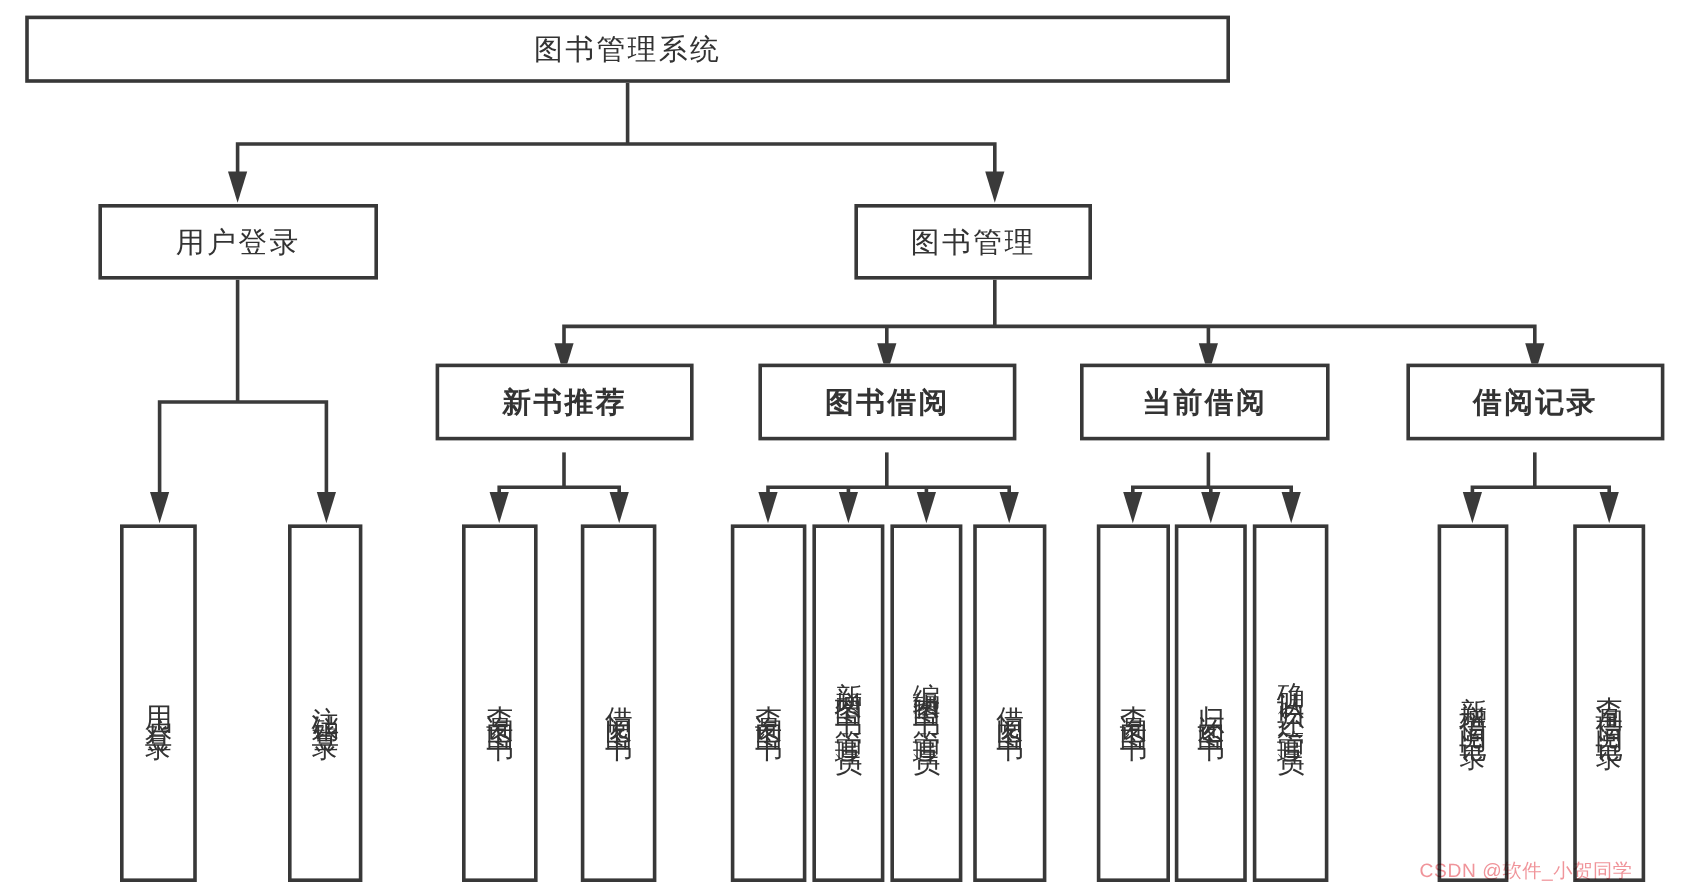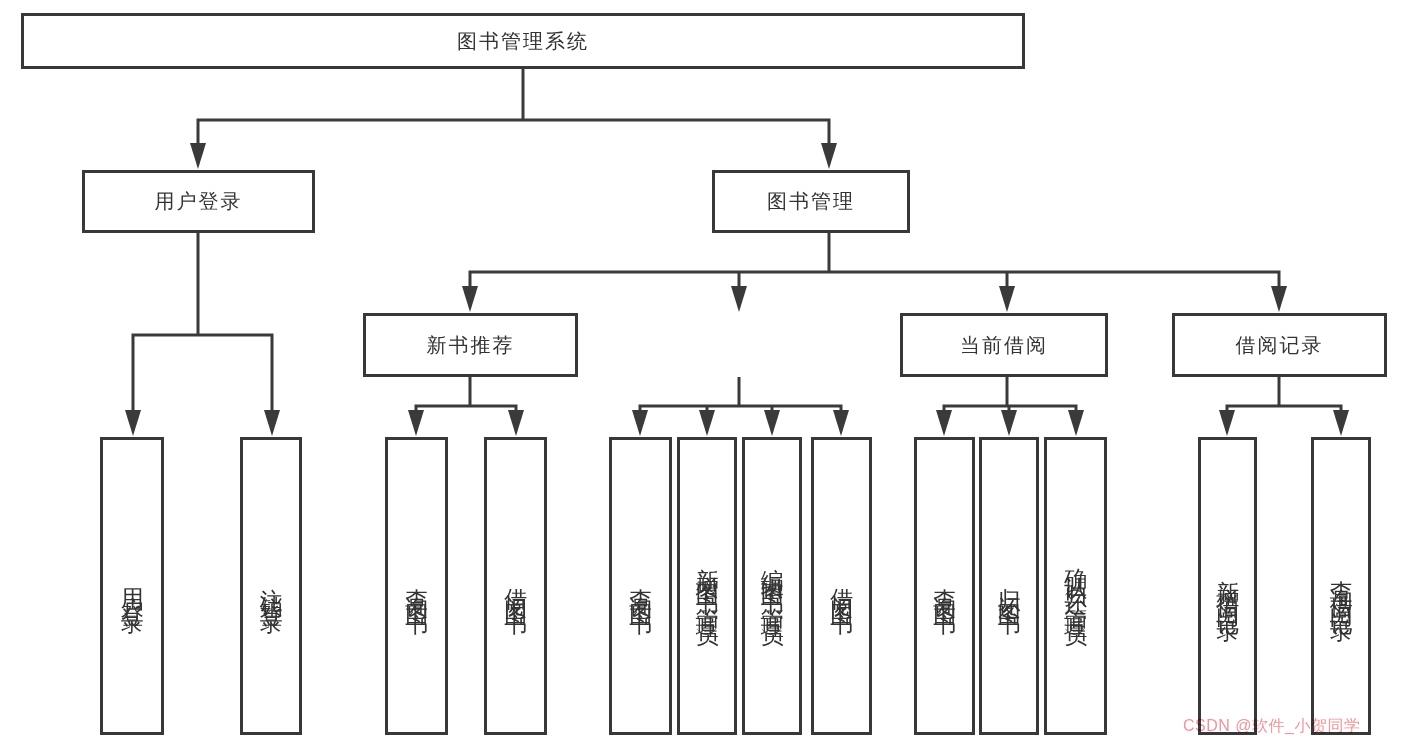--- a/index.html
+++ b/index.html
@@ -29,25 +29,25 @@
     box-sizing: border-box;
     border: 3px solid #383838;
     background: #ffffff;
     display: flex;
     align-items: center;
     justify-content: center;
     color: #333333;
     z-index: 2;
   }
   .h-label {
-    font-size: 20px;
+    font-size: 24px;
     letter-spacing: 2px;
     white-space: nowrap;
   }
-  .mid { top: 313px; height: 64px; }
+  .mid { top: 303px; height: 64px; font-weight: bold; }
   .leaf { top: 437px; height: 298px; }
   .v-label {
     writing-mode: vertical-rl;
     text-orientation: mixed;
     font-size: 23px;
     letter-spacing: 8px;
     line-height: 1.1;
     white-space: nowrap;
   }
   .watermark {
@@ -117,20 +117,23 @@
   <div class="node" style="left:82px; top:170px; width:233px; height:63px">
     <span class="h-label">用户登录</span>
   </div>
   <div class="node" style="left:712px; top:170px; width:198px; height:63px">
     <span class="h-label">图书管理</span>
   </div>
 
   <div class="node mid" style="left:363px; width:215px">
     <span class="h-label">新书推荐</span>
   </div>
+  <div class="node mid" style="left:632px; width:215px">
+    <span class="h-label">图书借阅</span>
+  </div>
   <div class="node mid" style="left:900px; width:208px">
     <span class="h-label">当前借阅</span>
   </div>
   <div class="node mid" style="left:1172px; width:215px">
     <span class="h-label">借阅记录</span>
   </div>
 
   <div class="node leaf" style="left:100px; width:64px">
     <span class="v-label">用户登录</span>
   </div>

